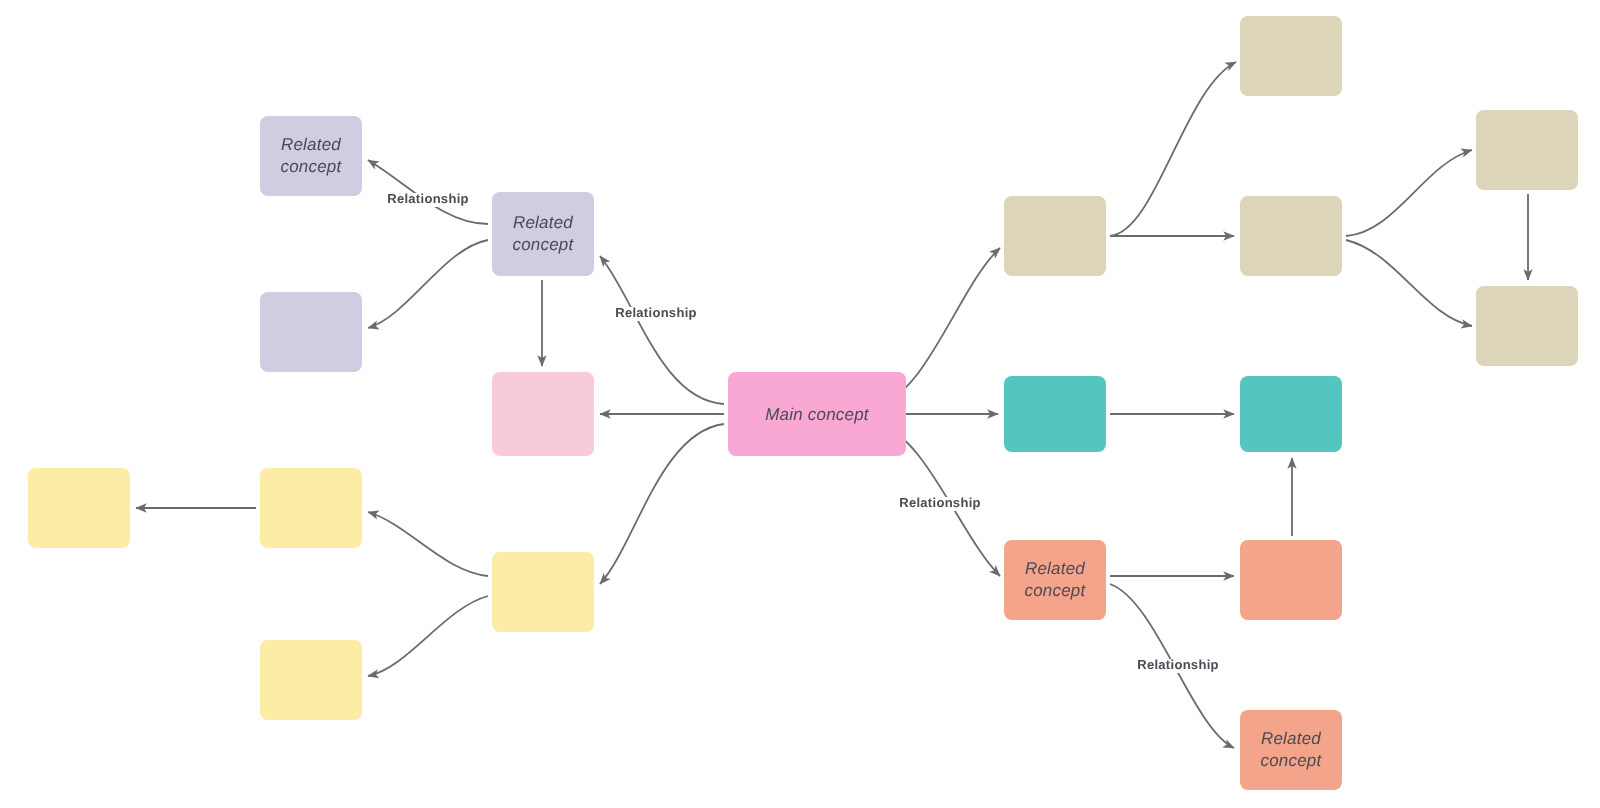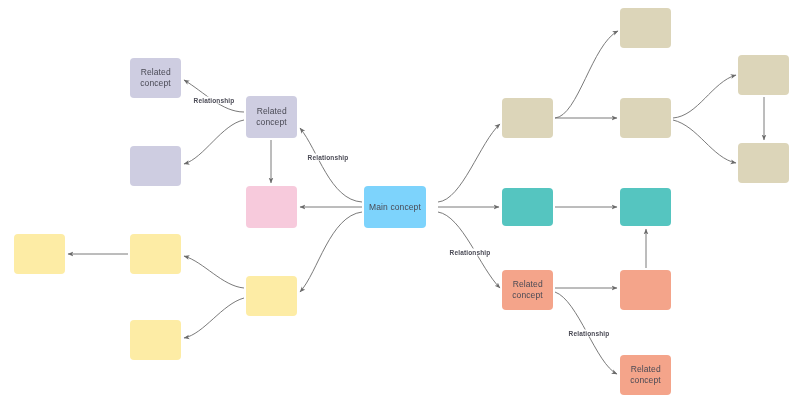--- a/index.html
+++ b/index.html
@@ -26,26 +26,27 @@
     height: 404px;
     pointer-events: none;
   }
   .node {
     position: absolute;
     box-sizing: border-box;
     border-radius: 4px;
     display: flex;
     align-items: center;
     justify-content: center;
-    text-align: right;
+    text-align: center;
     line-height: 1.25;
     font-size: 8.5px;
     color: #4a4a55;
     letter-spacing: 0.1px;
     padding: 2px;
+    font-style: italic;
   }
   .node-label {
     display: block;
     white-space: pre-line;
   }
   .edge-label {
     position: absolute;
     font-size: 6.5px;
     font-weight: bold;
     color: #4a4a55;
@@ -84,21 +85,21 @@
         <path d="M 764,97 L 764,140" fill="none" stroke="#6b6b6b" stroke-width="0.9" marker-end="url(#arrowhead)"></path>
         <path d="M 438,207 L 499,207" fill="none" stroke="#6b6b6b" stroke-width="0.9" marker-end="url(#arrowhead)"></path>
         <path d="M 555,207 L 617,207" fill="none" stroke="#6b6b6b" stroke-width="0.9" marker-end="url(#arrowhead)"></path>
         <path d="M 438,212 C 462,216 480,268 500,288" fill="none" stroke="#6b6b6b" stroke-width="0.9" marker-end="url(#arrowhead)"></path>
         <path d="M 555,288 L 617,288" fill="none" stroke="#6b6b6b" stroke-width="0.9" marker-end="url(#arrowhead)"></path>
         <path d="M 555,292 C 578,300 596,364 617,374" fill="none" stroke="#6b6b6b" stroke-width="0.9" marker-end="url(#arrowhead)"></path>
         <path d="M 646,268 L 646,229" fill="none" stroke="#6b6b6b" stroke-width="0.9" marker-end="url(#arrowhead)"></path>
       </g>
   </svg>
   <div id="node-group">
-      <div class="node" style="left: 364px; top: 186px; width: 62px; height: 42px; background: #7dd3fc; color: rgb(74, 74, 85);">
+      <div class="node" style="left: 364px; top: 186px; width: 89px; height: 42px; background: #f9a8d4; color: rgb(74, 74, 85);">
         <span class="node-label">Main concept</span>
       </div>
       <div class="node" style="left: 246px; top: 96px; width: 51px; height: 42px; background: rgb(206, 205, 225); color: rgb(74, 74, 85);">
         <span class="node-label">Related
 concept</span>
       </div>
       <div class="node" style="left: 130px; top: 58px; width: 51px; height: 40px; background: rgb(206, 205, 225); color: rgb(74, 74, 85);">
         <span class="node-label">Related
 concept</span>
       </div>

